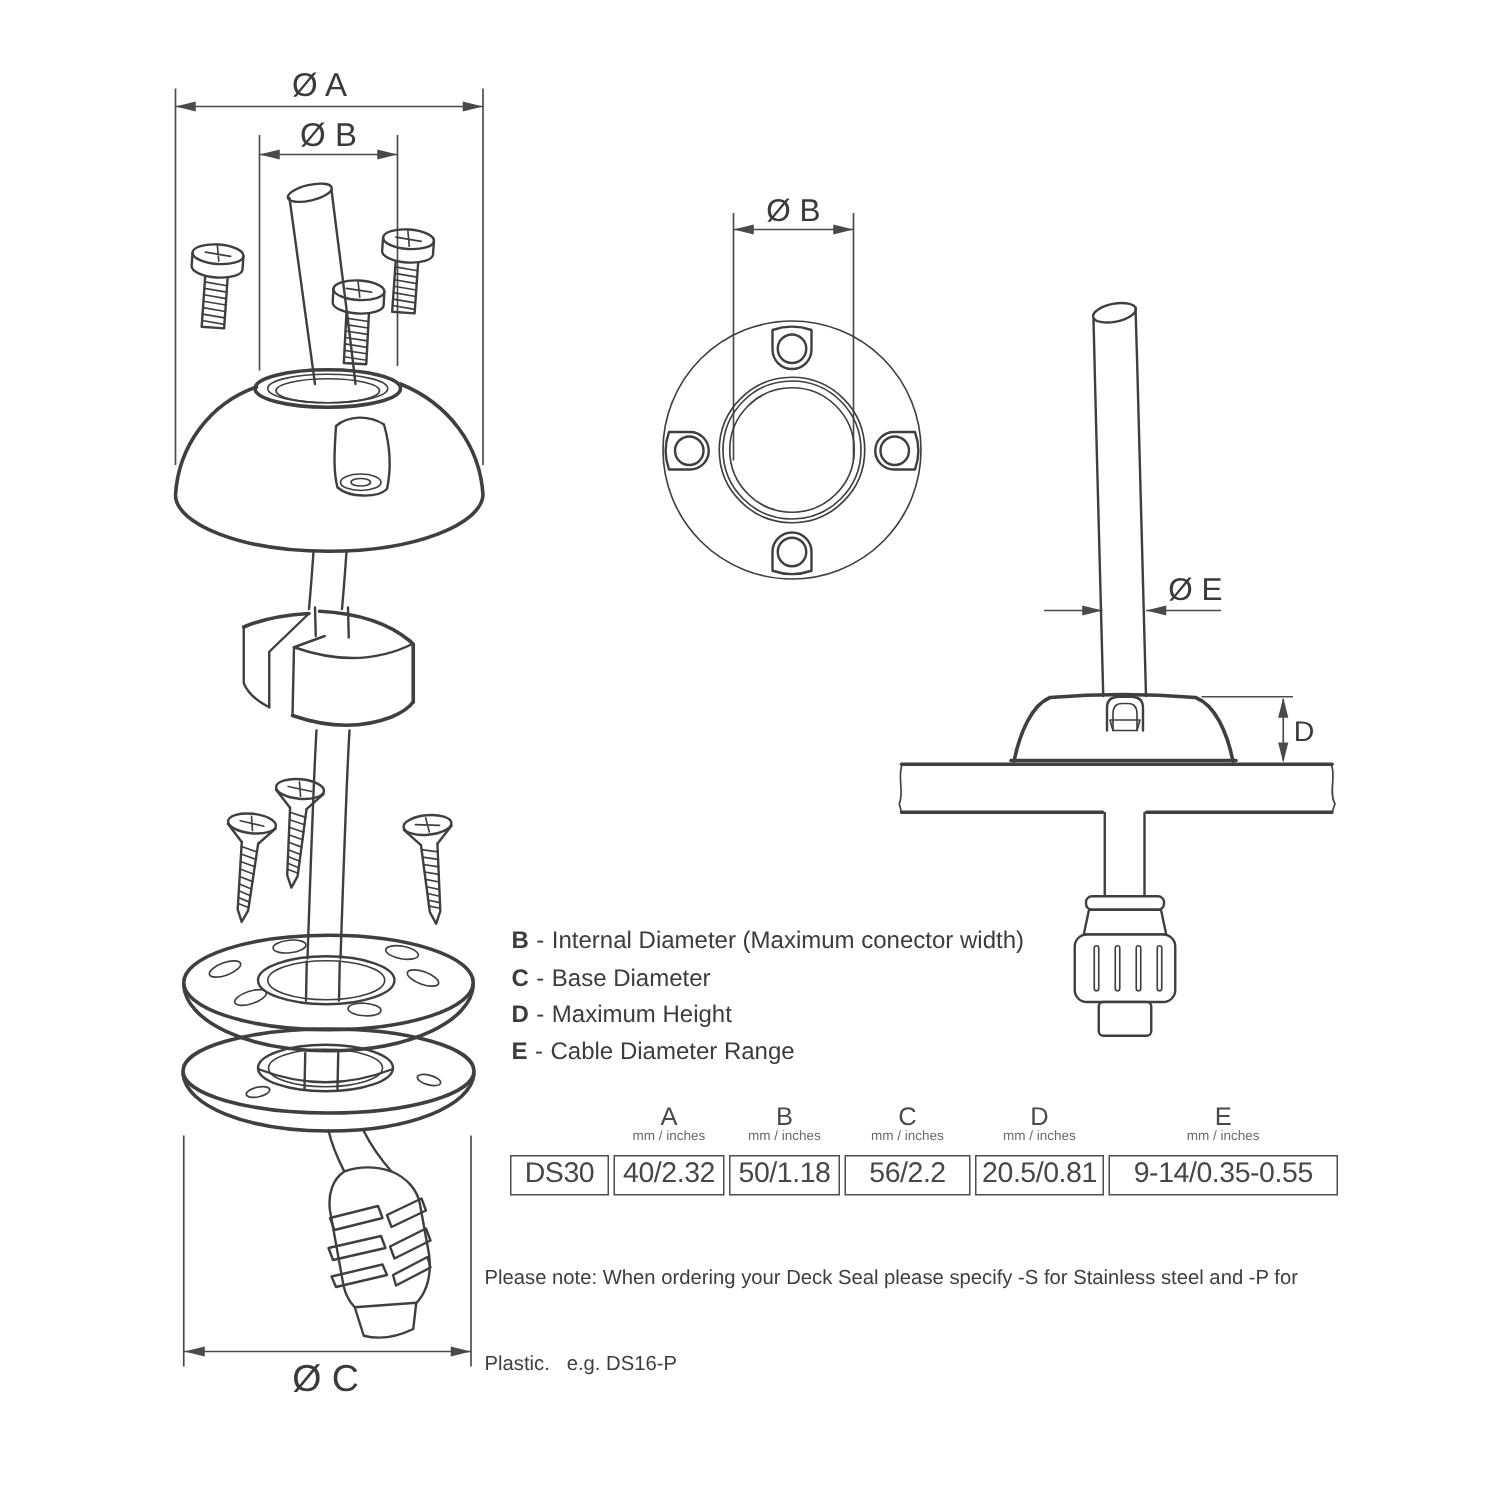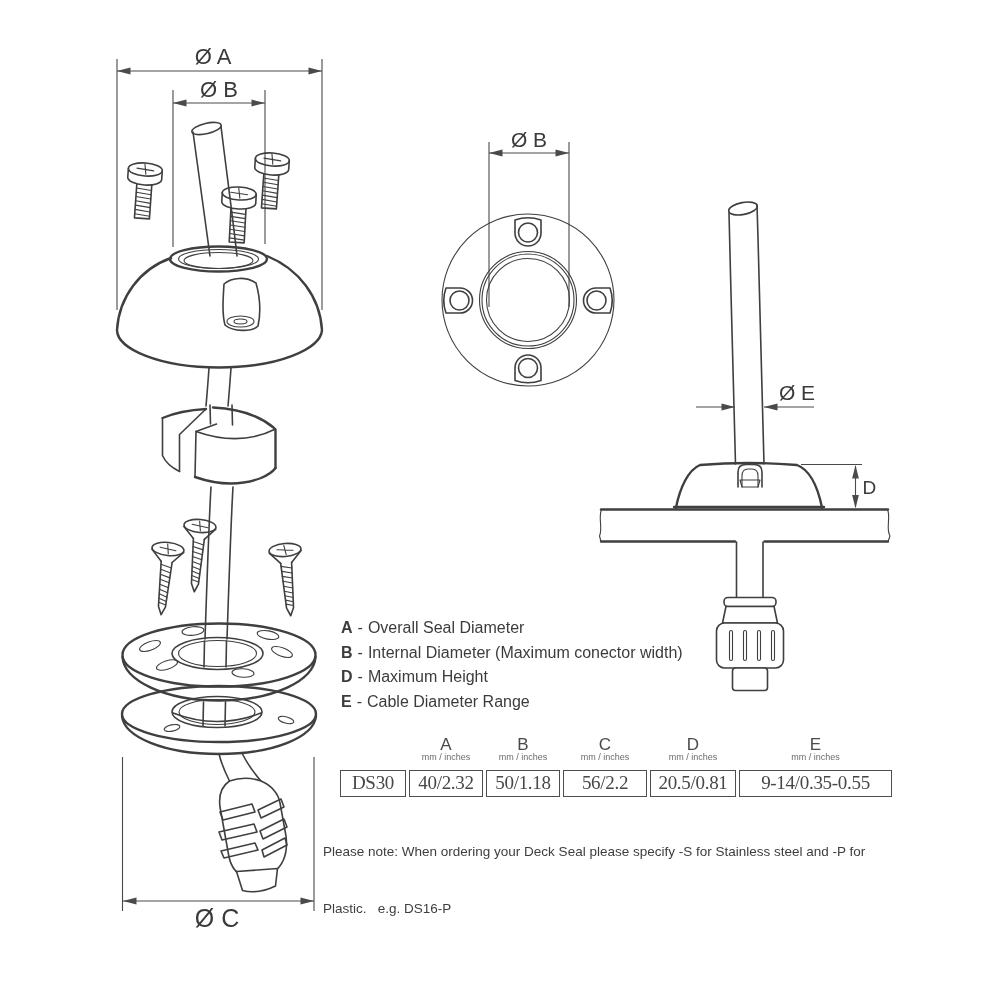--- a/index.html
+++ b/index.html
@@ -19,21 +19,21 @@
   .legend-key { font-weight:bold; }
   .legend-sep { margin:0 5px; }
 
   .spec-table { position:absolute; left:340px; top:737px; }
   .t-header, .t-row { display:flex; gap:3px; }
   .t-header { margin-bottom:8px; }
   .t-hcell { text-align:center; }
   .t-letter { font-size:17px; line-height:15px; color:#4a4a4a; }
   .t-unit { font-size:9px; line-height:10px; color:#6b6b6b; }
   .t-box { box-sizing:border-box; border:1.6px solid #4e4e4e; height:27px; line-height:24px;
-           text-align:center; font-size:19px; letter-spacing:-0.3px; color:#474747;font-family:Liberation Serif, serif; }
+           text-align:center; font-size:19px; letter-spacing:-0.3px; color:#474747; }
   .c0 { width:66px; } .c1 { width:74px; } .c2 { width:74px; } .c3 { width:84px; }
   .c4 { width:86px; } .c5 { width:153px; }
 
   .note { position:absolute; left:323px; top:804px; font-size:13.5px; line-height:19px;
           color:#3e3e3e; white-space:pre-wrap; }
 </style>
 </head>
 <body>
 
 <div class="page">
@@ -223,22 +223,22 @@
       <rect x="729.5" y="630.5" width="3" height="30" rx="1.5" class="s1"></rect>
       <rect x="743.5" y="630.5" width="3" height="30" rx="1.5" class="s1"></rect>
       <rect x="757.5" y="630.5" width="3" height="30" rx="1.5" class="s1"></rect>
       <rect x="771.5" y="630.5" width="3" height="30" rx="1.5" class="s1"></rect>
       <rect x="732.5" y="668" width="35" height="22.5" rx="3" class="s2 sf"></rect>
     </g>
   </g>
 </svg>
 
   <div class="legend">
-    <div class="legend-row"><span class="legend-key">A</span><span class="legend-sep">-</span><span class="legend-desc">Overall Seal Diameter</span></div>
     <div class="legend-row"><span class="legend-key">B</span><span class="legend-sep">-</span><span class="legend-desc">Internal Diameter (Maximum conector width)</span></div>
+    <div class="legend-row"><span class="legend-key">C</span><span class="legend-sep">-</span><span class="legend-desc">Base Diameter</span></div>
     <div class="legend-row"><span class="legend-key">D</span><span class="legend-sep">-</span><span class="legend-desc">Maximum Height</span></div>
     <div class="legend-row"><span class="legend-key">E</span><span class="legend-sep">-</span><span class="legend-desc">Cable Diameter Range</span></div>
   </div>
 
   <div class="spec-table">
     <div class="t-header">
       <div class="t-hcell c0"></div>
       <div class="t-hcell c1">
           <div class="t-letter">A</div>
           <div class="t-unit">mm / inches</div>

